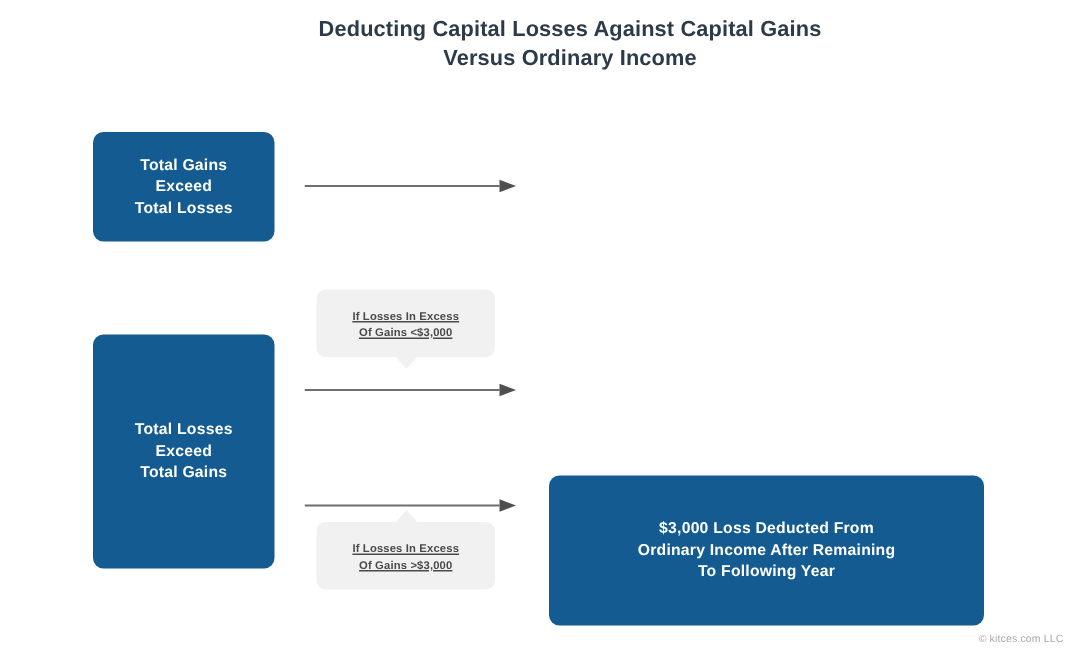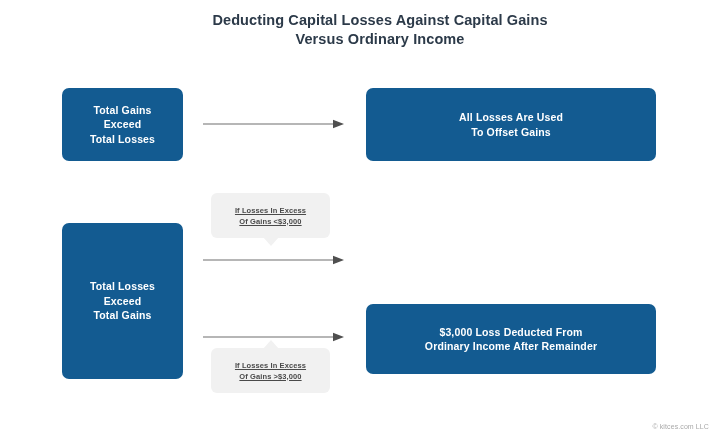--- a/index.html
+++ b/index.html
@@ -62,21 +62,21 @@
   #node-all-losses-offset {
     left: 366px; top: 88px; width: 290px; height: 73px;
   }
   #node-losses-exceed-gains {
     left: 62px; top: 223px; width: 121px; height: 156px;
   }
   #node-remaining-losses {
     left: 366px; top: 228px; width: 290px; height: 67px;
   }
   #node-3000-loss {
-    left: 366px; top: 304px; width: 290px; height: 70px;
+    left: 366px; top: 317px; width: 290px; height: 100px;
   }
 
   
   .callout {
     position: absolute;
     background: #f1f1f1;
     border-radius: 6px;
     color: #4a4a4a;
     font-size: 7.5px;
     font-weight: bold;
@@ -151,26 +151,20 @@
       <span>Exceed</span>
       <span>Total Losses</span>
     </div>
   </div>
 
   <svg class="arrow" id="arrow-row1" viewBox="0 0 142 12">
     <line x1="0" y1="6" x2="130" y2="6" stroke="#6e6e6e" stroke-width="1.2"></line>
     <polygon points="130,1.8 141,6 130,10.2" fill="#4f4f4f"></polygon>
   </svg>
 
-  <div class="node" id="node-all-losses-offset">
-    <div>
-      <span>All Losses Are Used</span>
-      <span>To Offset Gains</span>
-    </div>
-  </div>
 
   <div class="node" id="node-losses-exceed-gains">
     <div>
       <span>Total Losses</span>
       <span>Exceed</span>
       <span>Total Gains</span>
     </div>
   </div>
 
   <div class="callout" id="callout-under-3000">
@@ -194,19 +188,20 @@
   <div class="callout" id="callout-over-3000">
     <div>
       <span>If Losses In Excess</span>
       <span>Of Gains &gt;$3,000</span>
     </div>
   </div>
 
   <div class="node" id="node-3000-loss">
     <div>
       <span>$3,000 Loss Deducted From</span>
-      <span>Ordinary Income After Remainder</span>
+      <span>Ordinary Income After Remaining</span>
+      <span>To Following Year</span>
     </div>
   </div>
 
   <div class="footer">© kitces.com LLC</div>
 
 </div>
 
 </body></html>

